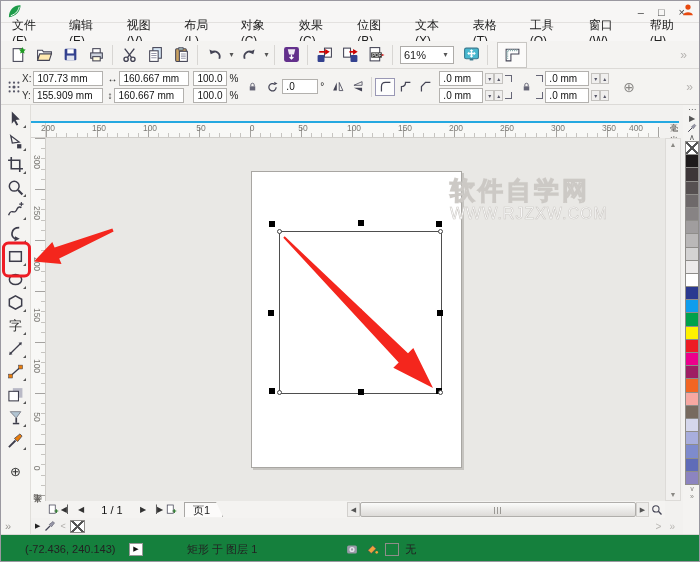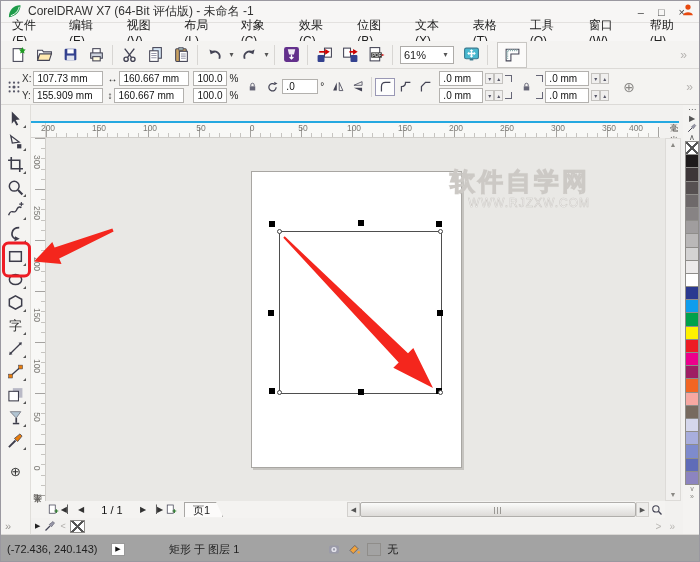--- a/index.html
+++ b/index.html
@@ -56,23 +56,23 @@
 #vruler span{position:absolute;left:1px;transform:translateY(-50%);writing-mode:vertical-rl;text-orientation:mixed;font-size:8.5px;color:#7c7a75}
 
 #toolbox{position:absolute;left:0;top:104px;width:30px;height:430px;background:#f4f3f1;border-right:1px solid #e0deda;display:flex;flex-direction:column;align-items:center;padding-top:2px}
 .tool{width:24px;height:23px;display:flex;align-items:center;justify-content:center;position:relative;color:#3c3c4a}
 .tool .fly{position:absolute;right:2px;bottom:2px;width:0;height:0;border-left:3px solid transparent;border-bottom:3px solid #555}
 .tool.gap{margin-top:8px}
 .glyphtool{font-size:13px;color:#333}
 
 #canvas{position:absolute;left:45px;top:137px;width:619px;height:363px;background:#e9e8e5;overflow:hidden}
 #page{position:absolute;left:205px;top:33px;width:211px;height:297px;background:#fff;border:1px solid #a8a6a2;box-shadow:2px 2px 0 #c6c4c0}
-#watermark{position:absolute;left:404px;top:27px;text-align:right;pointer-events:none}
+#watermark{position:absolute;left:404px;top:36px;text-align:left;pointer-events:none}
 #wm1{font-size:25px;font-weight:bold;letter-spacing:3px;color:#fff;-webkit-text-stroke:1px #ccc9c5;text-shadow:0 0 1px #d5d2ce}
-#wm2{font-size:12px;letter-spacing:1px;color:#fff;-webkit-text-stroke:0.6px #ccc9c5;margin-top:-2px}
+#wm2{font-size:16px;letter-spacing:1px;color:#fff;-webkit-text-stroke:0.6px #ccc9c5;margin-top:-2px}
 #sel-rect{position:absolute;left:233px;top:93px;width:163px;height:163px;border:1px solid #4e4e4e}
 .handle{position:absolute;width:6px;height:6px;background:#000}
 .cnode{position:absolute;width:5px;height:5px;border:1px solid #444;background:#fff;border-radius:50%}
 #center-x{position:absolute;left:76px;top:73px;font-size:11px;color:#333}
 
 #vscroll{position:absolute;left:664px;top:137px;width:16px;height:363px;background:#f1f0ee;border:1px solid #dddbd8;display:flex;flex-direction:column;justify-content:space-between;align-items:center;font-size:7px;color:#8a8884;padding:2px 0}
 #palette{position:absolute;left:682px;top:104px;width:18px;height:432px;display:flex;flex-direction:column;align-items:center;background:#f4f3f1}
 #palette .phead{font-size:8px;color:#555;line-height:9px}
 .swatch{width:14px;height:14.2px;border:1px solid #8f8d8a;margin-top:-1px}
 .swx{background:linear-gradient(45deg,transparent 44%,#555 44%,#555 56%,transparent 56%),linear-gradient(-45deg,transparent 44%,#555 44%,#555 56%,transparent 56%),#fff}
@@ -88,21 +88,21 @@
 #hthumb{flex:1;height:15px;background:linear-gradient(#fbfbfa,#dddbd8);border:1px solid #b0aeab;border-radius:2px;position:relative}
 #hthumb:after{content:"";position:absolute;left:50%;top:4px;width:8px;height:7px;transform:translateX(-50%);background:repeating-linear-gradient(90deg,#9a9894 0 1px,transparent 1px 3px)}
 #nav-magnifier{width:16px;height:15px;display:flex;align-items:center;justify-content:center}
 
 #docpal{position:absolute;left:30px;top:517px;right:20px;height:16px;display:flex;align-items:center;font-size:10px;gap:4px;padding-left:4px}
 #docpal .hint{color:#b8b6b2;font-style:italic;margin-left:148px;white-space:nowrap;overflow:hidden}
 #docpal .tail{margin-left:auto;color:#b8b6b2;display:flex;gap:8px;padding-right:6px}
 #dp-x{width:15px;height:13px;border:1px solid #8f8d8a}
 #tb-overflow2{position:absolute;left:4px;top:519px;color:#9a9894;font-size:11px;letter-spacing:-2px}
 
-#statusbar{top:533px;height:29px;background:#a3a3a3;border-top:1px solid #dad8d5;display:flex;align-items:center;padding:0 6px;font-size:11px;color:#222}
+#statusbar{top:533px;height:29px;background:#15803d;border-top:1px solid #dad8d5;display:flex;align-items:center;padding:0 24px;font-size:11px;color:#222}
 #coords{min-width:102px}
 #coord-fly{width:14px;height:13px;border:1px solid #999;background:#fff;display:flex;align-items:center;justify-content:center;font-size:7px;color:#111;margin-left:2px}
 #objinfo{margin-left:44px}
 #fillgrp{margin-left:88px;display:flex;align-items:center;gap:6px}
 #fill-x{width:14px;height:13px;border:1px solid #8f8d8a}
 #outlinegrp{margin-left:auto;display:flex;align-items:center;gap:5px;padding-right:2px}
 #outline-swatch{width:13px;height:13px;background:#1d1a1b;border:1px solid #555}
 #sb-sep{width:1px;height:18px;background:#d5d3d0;margin:0 10px}
 
 #overlay{position:absolute;left:0;top:0;width:700px;height:562px;pointer-events:none;z-index:60}
@@ -112,21 +112,20 @@
 </head>
 <body>
 
 <div class="band" id="titlebar">
   <span class="icon">
     <svg width="15" height="15" viewBox="0 0 16 16">
         <path d="M2 14 C2 5.5 8.5 1 14.5 1.5 C14 8 9.5 13 2 14 Z" fill="#1d9b48"></path>
         <path d="M4 12.5 C10 10.5 12 7 13 3" stroke="#fff" stroke-width="1" fill="none"></path>
       </svg>
   </span>
-  <span class="title">CorelDRAW X7 (64-Bit 评估版) - 未命名 -1</span>
   <span id="winctl">
     <span>–</span>
     <span>□</span>
     <span>×</span>
   </span>
 </div>
 
 <div class="band" id="menubar">
     <span class="menu-item">文件(F)</span>
     <span class="menu-item">编辑(E)</span>

